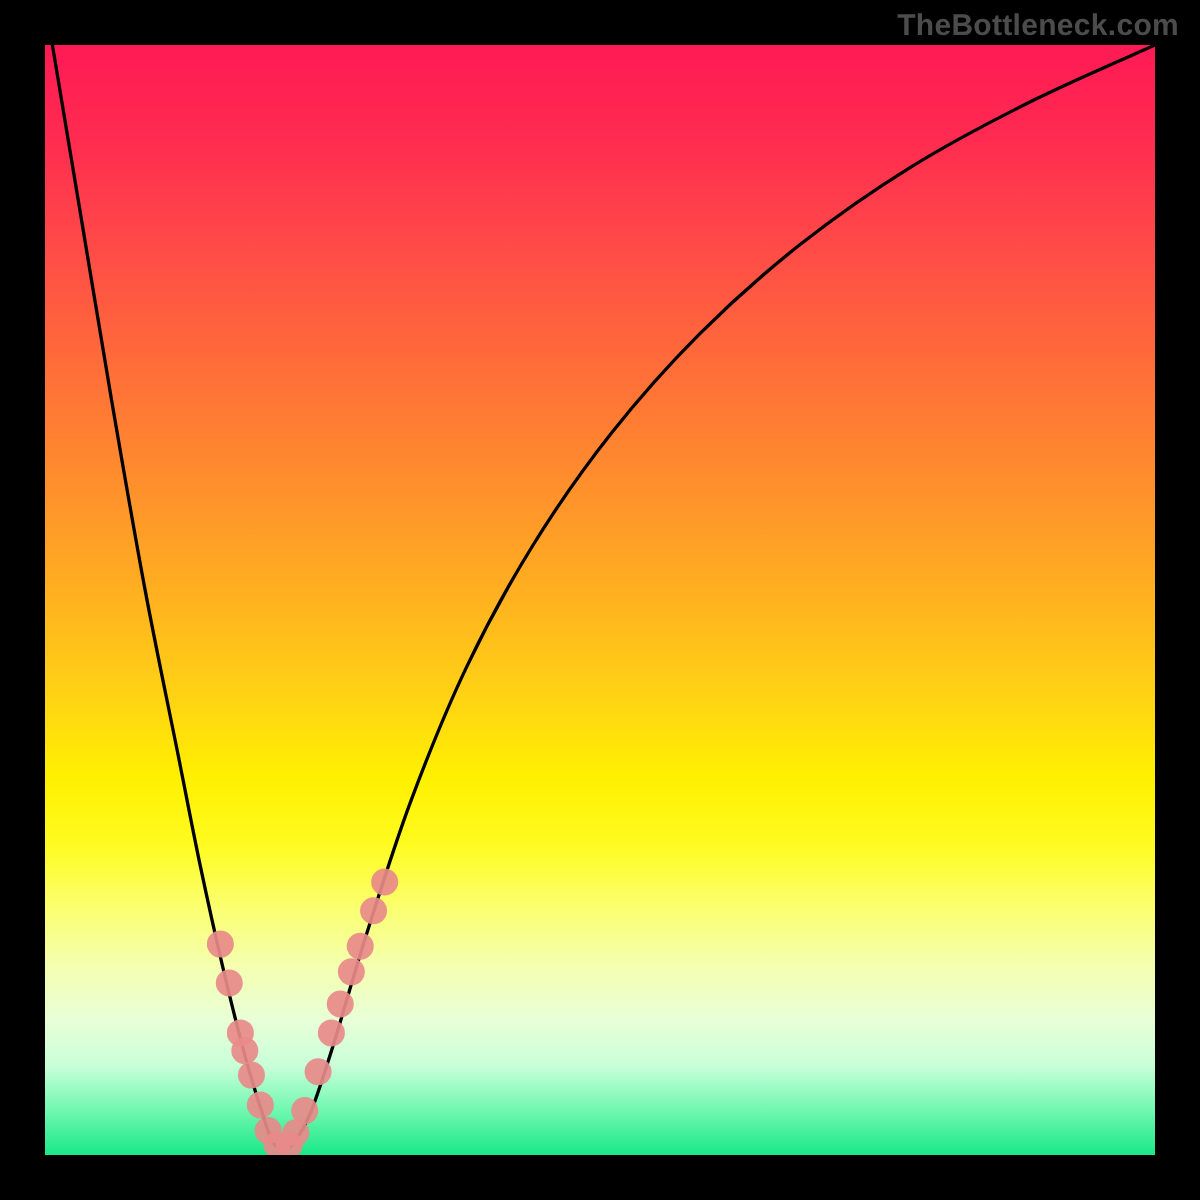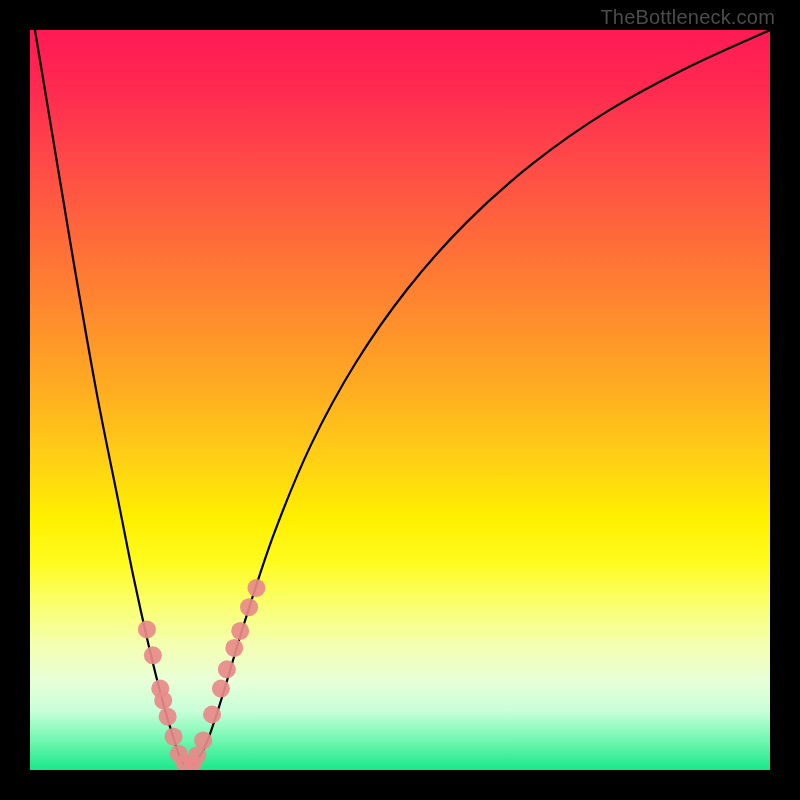--- a/index.html
+++ b/index.html
@@ -9,24 +9,24 @@
     .outer {
       width: 800px;
       height: 800px;
       background: #000;
       position: relative;
     }
 
     .watermark {
       position: absolute;
       top: 6px;
-      right: 25px;
+      right: 14px;
       color: #4c4c4c;
       font-size: 20px;
-      font-weight: 400;
+      font-weight: 700;
       letter-spacing: 0.2px;
       z-index: 10;
     }
 
     .plot-area {
       position: absolute;
       left: 30px;
       top: 30px;
       width: 740px;
       height: 740px;

